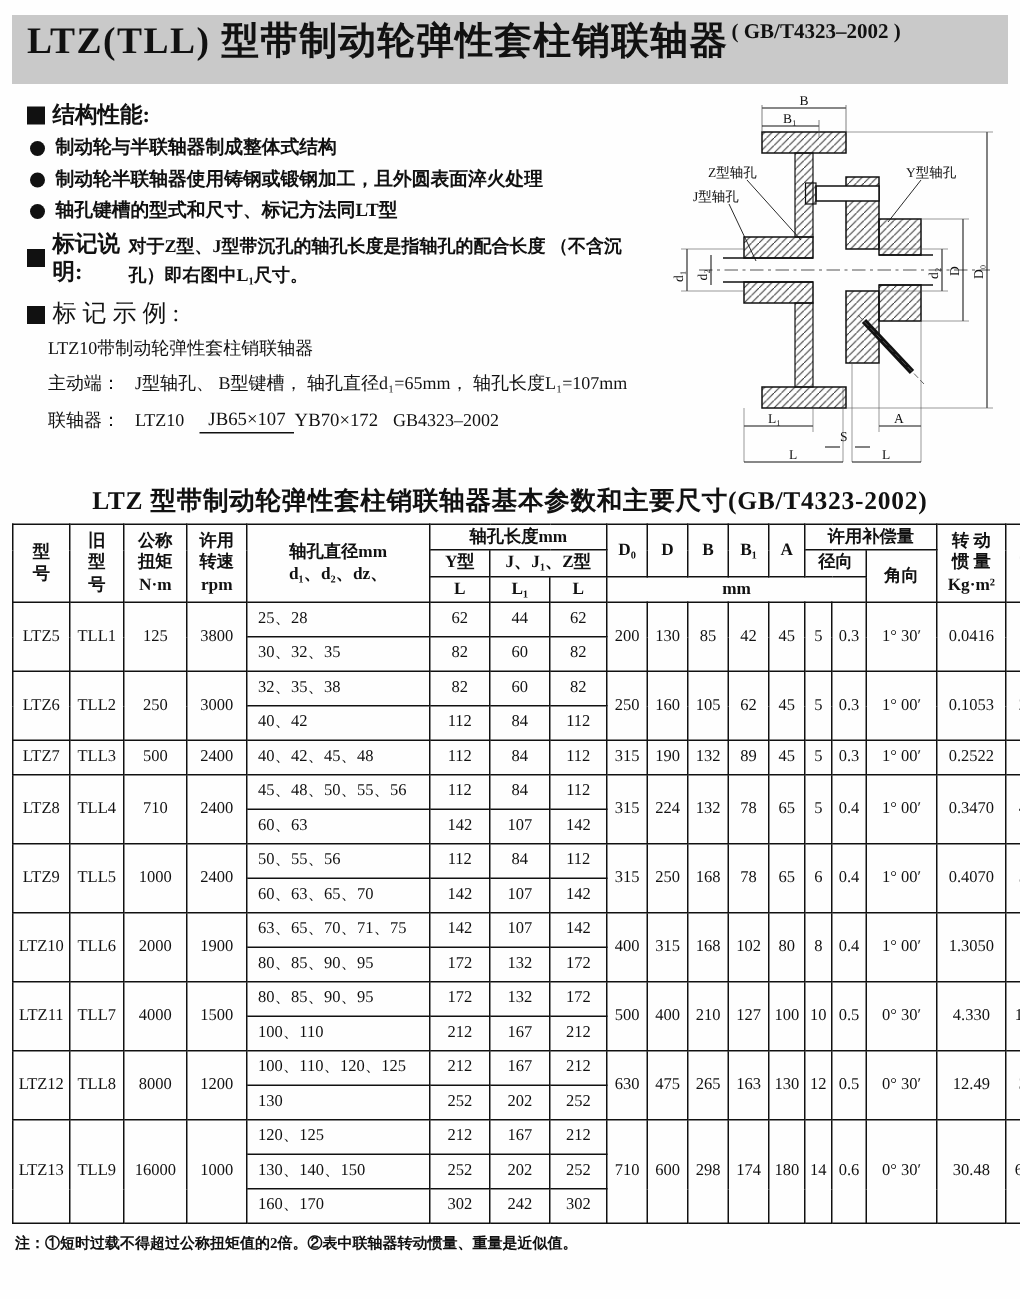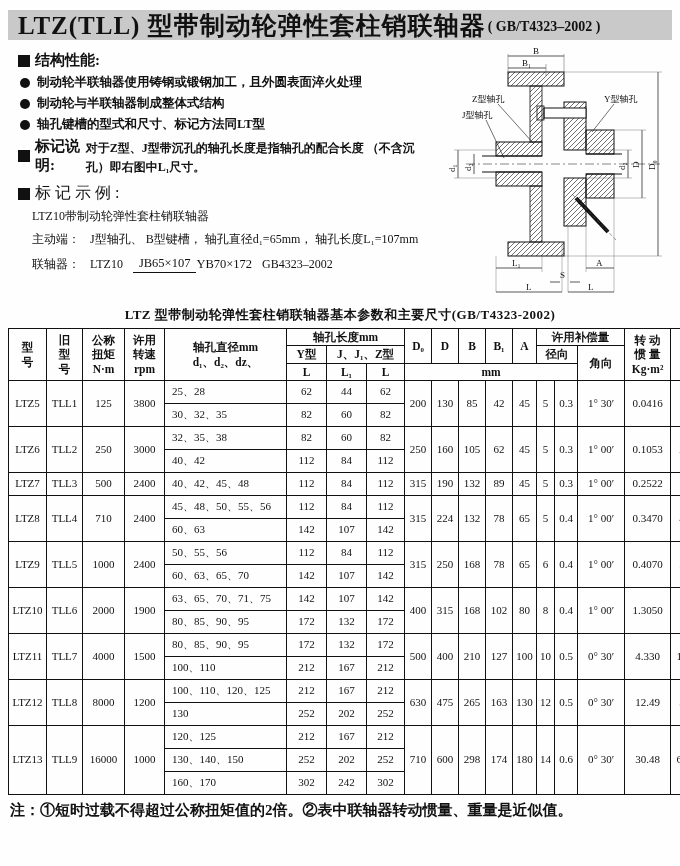--- a/index.html
+++ b/index.html
@@ -1,21 +1,21 @@
 <!DOCTYPE html>
 <html><head>
 <meta charset="utf-8">
 <style>
   * { margin:0; padding:0; box-sizing:border-box; }
   html,body { width:680px; background:#fff; }
   body { font-family:"Liberation Serif","DejaVu Serif",serif; color:#111; width:680px; height:866px; position:relative; }
   .page { width:680px; height:866px; background:#fefefe; overflow:hidden; padding:10px 8px 0 8px; }
 
   
-  .title-bar { background:#c9c9c9; height:30px; display:flex; align-items:center; padding-left:10px; }
+  .title-bar { background:#c9c9c9; height:46px; display:flex; padding-left:10px; }
   .title-main { font-size:25px; font-weight:bold; letter-spacing:1px; }
   .title-suffix { font-size:14px; font-weight:bold; margin-left:2px; padding-top:4px; }
 
   
   .top-area { display:flex; margin-top:6px; height:252px;gap:12px; }
   .left-col { width:438px; padding:2px 0 0 10px; }
   .right-col { width:226px; position:relative; }
 
   .sec-head { font-size:15px; font-weight:bold; margin:3px 0 2px 0; display:flex; align-items:center; }
   .sq { display:inline-block; width:12px; height:12px; background:#111; margin-right:5px; flex:0 0 auto; }
@@ -27,27 +27,27 @@
   .example-head .sq { background:#111; }
   .example-head span.txt { letter-spacing:4px; font-weight:normal; font-size:16px; }
   .ex-line { font-size:12px; margin:4px 0 0 14px; }
   .ex-row { display:flex; font-size:12px; margin:6px 0 0 14px; align-items:center; }
   .ex-label { width:58px; font-weight:normal; flex:0 0 auto; }
   .frac { display:inline-flex; flex-direction:row; text-align:center; margin:0 10px; font-family:"Liberation Serif",serif; font-size:12.5px; }
   .frac .top { border-bottom:1px solid #111; padding:0 6px 1px 6px; }
   .frac .bot { padding-top:1px; }
 
   
-  .table-title { text-align:center; font-size:13px; font-weight:bold; margin:8px 0 4px 0; letter-spacing:0.5px; }
+  .table-title { text-align:center; font-size:17px; font-weight:bold; margin:8px 0 4px 0; letter-spacing:0.5px; }
   table.spec { border-collapse:collapse; width:664px; table-layout:fixed; }
   table.spec th, table.spec td { border:1px solid #111; text-align:center; vertical-align:middle; font-size:11px; padding:1px 1px; white-space:pre-line; line-height:1.25; overflow:hidden; }
   table.spec th { font-weight:bold; font-size:11.5px; }
   table.spec td { height:23px; font-family:"Liberation Serif",serif; }
   table.spec td.bore { text-align:left; padding-left:7px; }
-  .footnote { font-size:15px; font-weight:bold; margin:6px 0 0 2px; }
+  .footnote { font-size:10px; font-weight:bold; margin:6px 0 0 2px; }
 
   
   svg text { font-family:"Liberation Serif",serif; fill:#111; }
 </style>
 </head>
 <body>
 
 <div class="page">
 
   <div class="title-bar">
@@ -58,25 +58,25 @@
   <div class="top-area">
     <div class="left-col">
 
       <div class="sec-head">
         <span class="sq"></span>
         <span>结构性能:</span>
       </div>
       <ul class="bullets">
         <li>
             <span class="dot"></span>
-            <span>制动轮半联轴器使用铸钢或锻钢加工，且外圆表面淬火处理</span>
+            <span>制动轮与半联轴器制成整体式结构</span>
           </li>
         <li>
             <span class="dot"></span>
-            <span>制动轮与半联轴器制成整体式结构</span>
+            <span>制动轮半联轴器使用铸钢或锻钢加工，且外圆表面淬火处理</span>
           </li>
         <li>
             <span class="dot"></span>
             <span>轴孔键槽的型式和尺寸、标记方法同LT型</span>
           </li>
       </ul>
 
       <div class="marking-row">
         <div class="sec-head" style="margin:0;">
           <span class="sq"></span>

